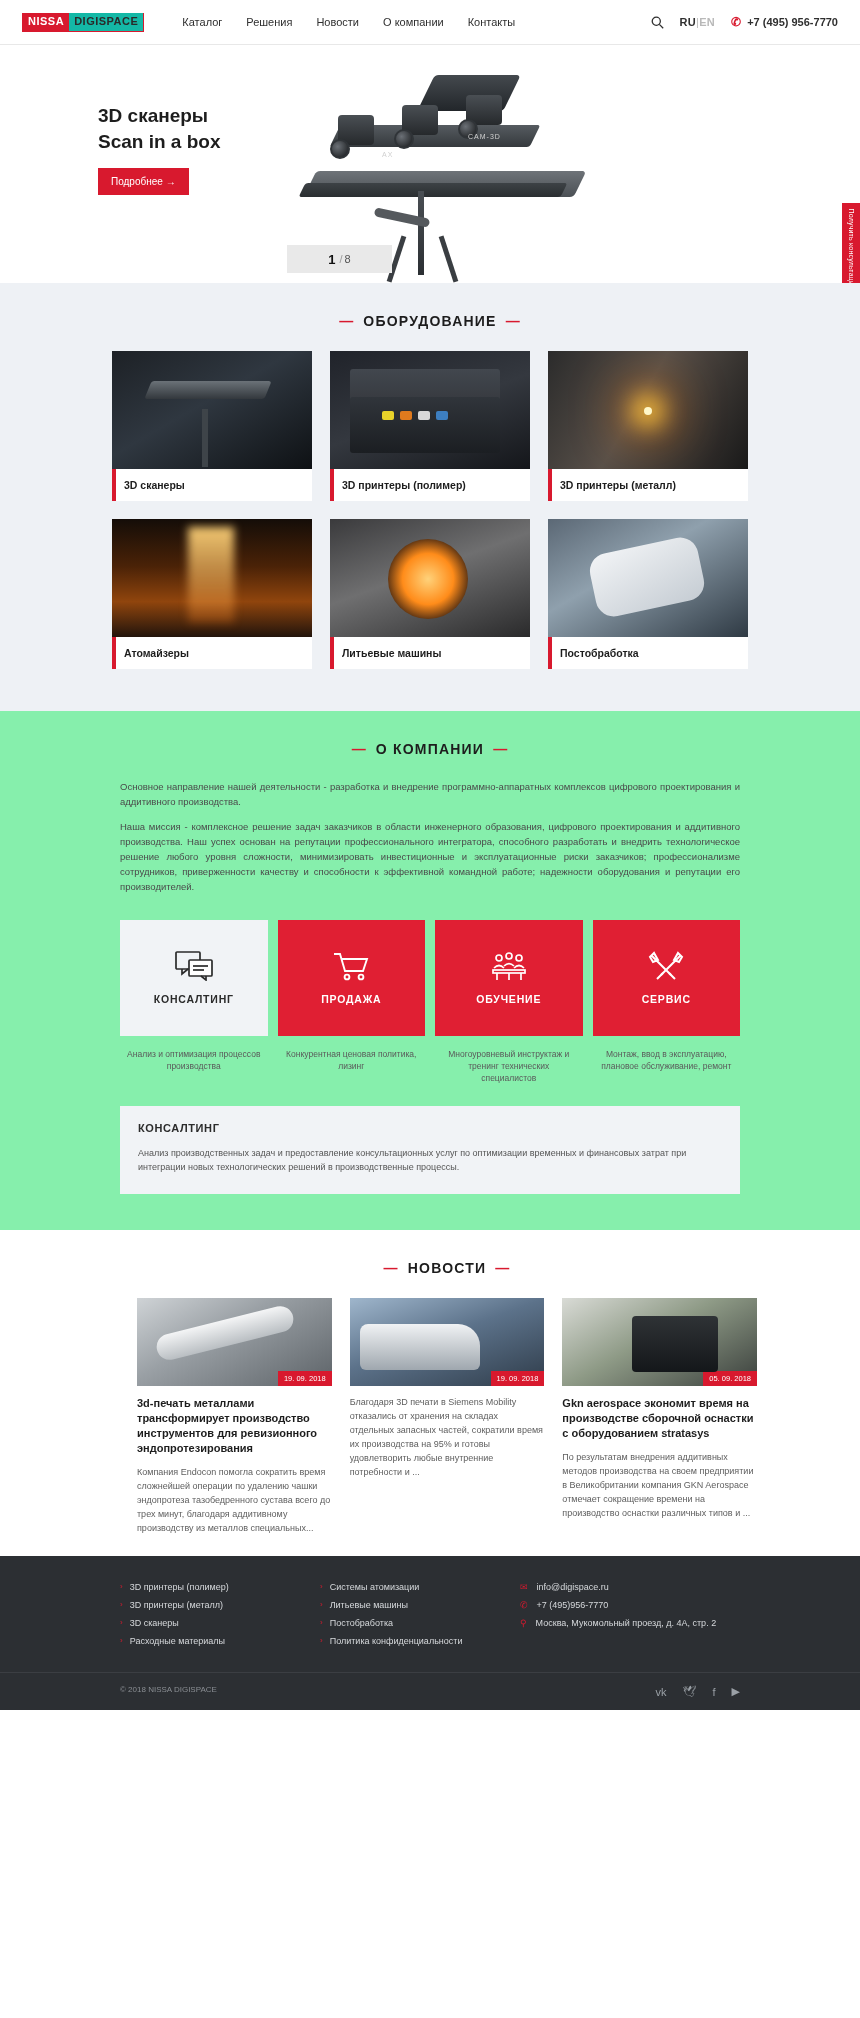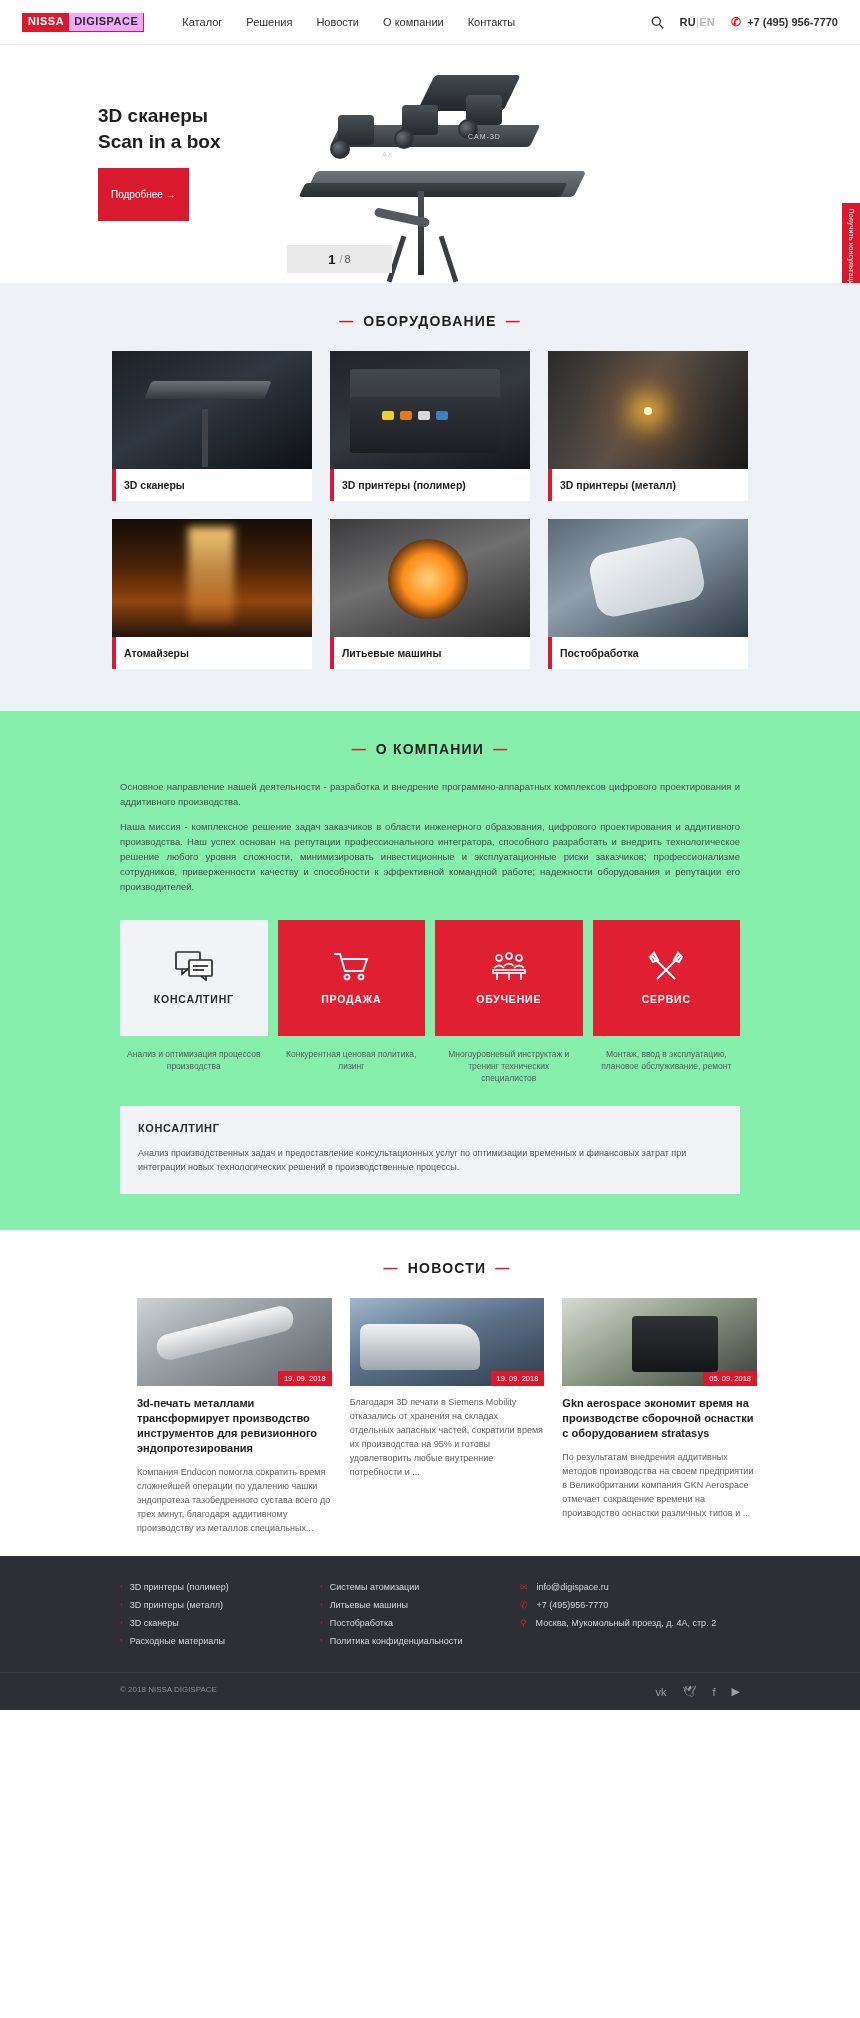--- a/index.html
+++ b/index.html
@@ -25,21 +25,21 @@
     height: 19px;
     border: 1px solid #d8192e;
     margin-right: 38px;
   }
   .logo-red {
     background: #d8192e; color: #fff;
     font-size: 11px; font-weight: bold; letter-spacing: .5px;
     padding: 2px 5px 3px 5px; line-height: 13px;
   }
   .logo-dark {
-    background: #f0abfc; color: #2a2a2a;
+    background: #14b8a6; color: #2a2a2a;
     font-size: 11px; font-weight: bold; letter-spacing: .5px;
     padding: 2px 5px 3px 5px; line-height: 13px;
   }
   .nav { display: flex; align-items: center; gap: 24px; }
   .nav a {
     font-size: 11px; color: #2f2f2f; text-decoration: none;
   }
   .header-right {
     margin-left: auto; display: flex; align-items: center; gap: 16px;
   }
@@ -60,21 +60,21 @@
   .hero-inner { width: 860px; height: 238px; position: relative; }
   .hero-text { position: absolute; left: 98px; top: 58px; width: 230px; }
   .hero-title {
     font-size: 19px; font-weight: bold; color: #1d1d1d; line-height: 26px;
   }
   .hero-btn {
     margin-top: 13px;
     display: inline-block;
     background: #d8192e; color: #fff;
     font-size: 10px;
-    padding: 21px 13px;
+    padding: 8px 13px;
     border: none; cursor: pointer;
   }
   
   .scanner { position: absolute; left: 290px; top: 18px; width: 300px; height: 218px; }
   .sc-base {
     position: absolute; left: 20px; top: 108px; width: 270px; height: 26px;
     background: linear-gradient(180deg,#6e7378,#4b5055);
     border-radius: 4px;
     transform: skewX(-26deg);
   }

